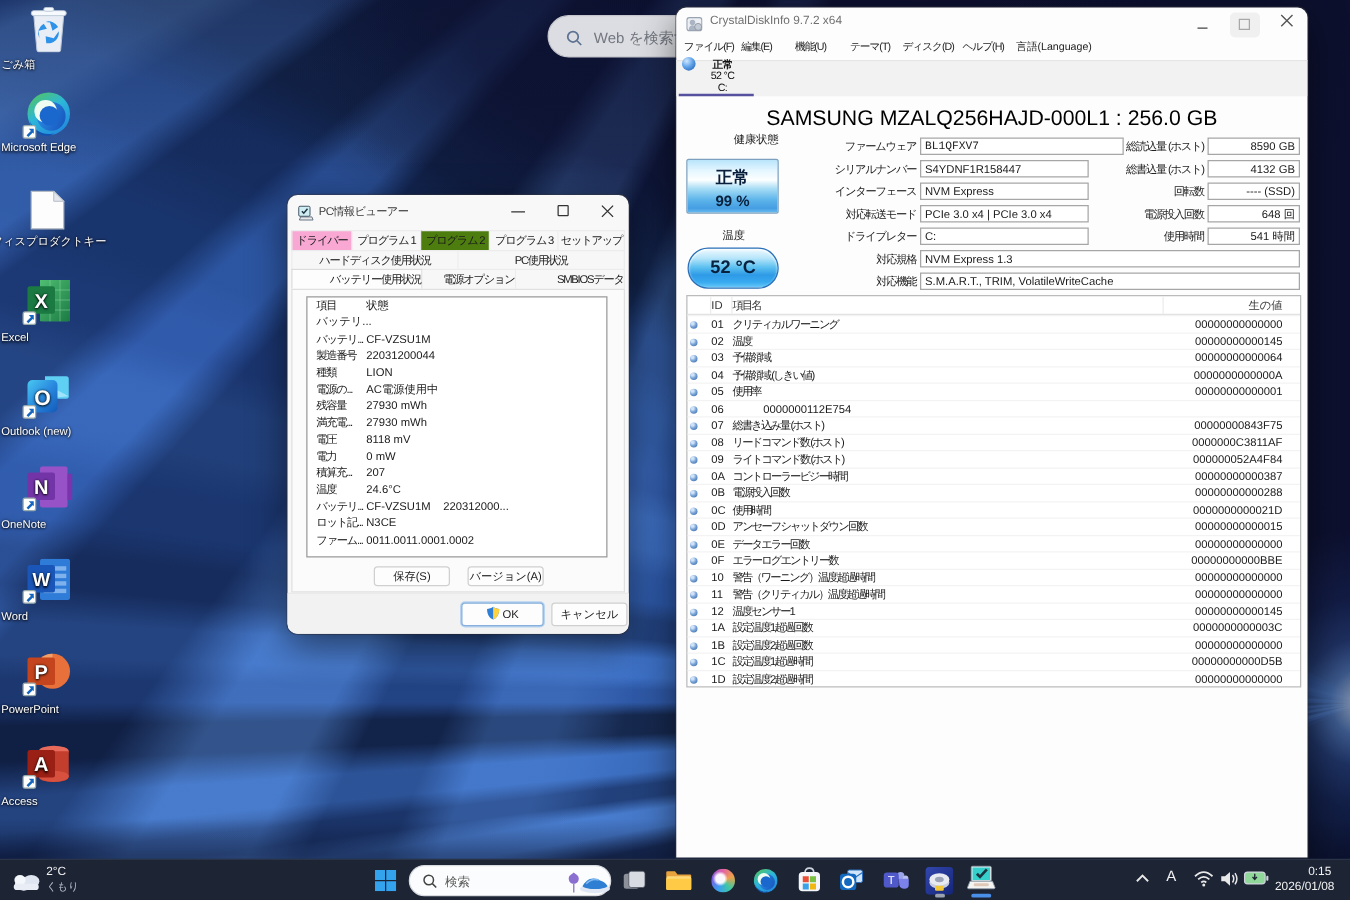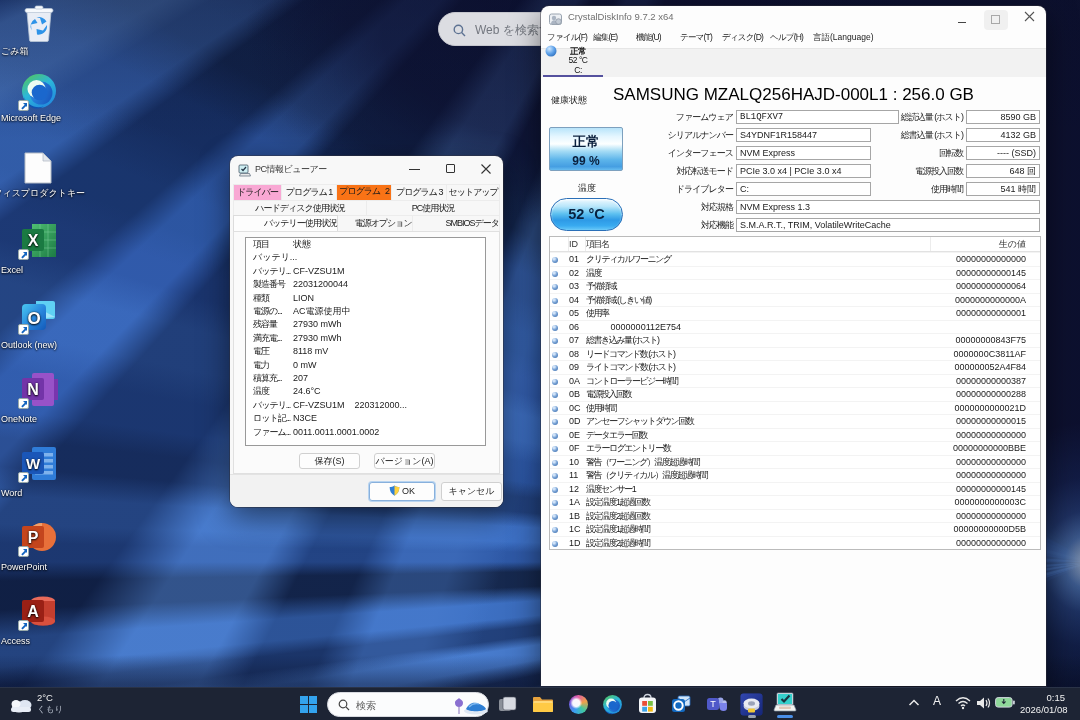--- a/index.html
+++ b/index.html
@@ -219,21 +219,21 @@
   <span class="abs cap" style="left:25px;top:7px;">PC情報ビューアー</span>
   <span class="abs" style="left:179px;top:13px;width:11px;border-top:1px solid #333;"></span>
   <span class="abs" style="left:216px;top:8px;width:9px;height:9px;border:1.2px solid #333;border-radius:1px;"></span>
   <svg class="abs" style="left:251px;top:8px" width="10" height="10" viewBox="0 0 10 10">
       <path d="M0.5 0.5 L9.5 9.5 M9.5 0.5 L0.5 9.5" stroke="#333" stroke-width="1.1"></path>
     </svg>
 
   <div class="abs" style="left:3px;top:28px;width:267px;height:16px;display:flex;text-align:center;letter-spacing:-1px;">
     <div style="flex:1;border:1px solid #ececec;border-bottom:0;line-height:15px;background:#f9a8d4;">ドライバー</div>
     <div style="flex:1.15;border:1px solid #ececec;border-bottom:0;border-left:0;line-height:15px;background:#f7f7f7;">プログラム 1</div>
-    <div style="flex:1.15;border:1px solid #ececec;border-bottom:0;border-left:0;line-height:15px;background:#f97316;font-family:Liberation Mono, monospace;">プログラム 2</div>
+    <div style="flex:1.15;border:1px solid #ececec;border-bottom:0;border-left:0;line-height:15px;background:#4d7c0f;">プログラム 2</div>
     <div style="flex:1.15;border:1px solid #ececec;border-bottom:0;border-left:0;line-height:15px;background:#f7f7f7;">プログラム 3</div>
     <div style="flex:1.1;border:1px solid #ececec;border-bottom:0;border-left:0;line-height:15px;background:#f7f7f7;">セットアップ</div>
   </div>
   <div class="abs" style="left:3px;top:44px;width:267px;height:15px;display:flex;text-align:center;letter-spacing:-1px;">
     <div style="flex:1;border:1px solid #ececec;border-bottom:0;line-height:14px;background:#f7f7f7;">ハードディスク使用状況</div>
     <div style="flex:1;border:1px solid #ececec;border-bottom:0;border-left:0;line-height:14px;background:#f7f7f7;">PC使用状況</div>
   </div>
   <div class="abs" style="left:3px;top:59px;width:267px;height:16px;display:flex;text-align:right;letter-spacing:-1px;">
     <div style="flex:1;border:1px solid #dcdcdc;border-bottom:0;line-height:15px;background:#fdfdfd;">バッテリー使用状況</div>
     <div style="flex:0.72;border:1px solid #ececec;border-bottom:0;border-left:0;line-height:15px;background:#f7f7f7;">電源オプション</div>
@@ -305,21 +305,21 @@
           <stop offset="0" stop-color="#cfe8ff"></stop>
           <stop offset="0.5" stop-color="#5da0e8"></stop>
           <stop offset="1" stop-color="#1e5fae"></stop>
         </radialGradient>
       </defs>
     </svg>
   <div class="abs" style="left:15px;top:41px;width:44px;text-align:center;line-height:9.4px;font-size:8.5px;letter-spacing:-0.5px;color:#111;"><b>正常</b><br>52 °C<br>C:</div>
 
   <div class="abs" style="left:0;top:79px;width:505px;text-align:center;font-size:17px;color:#000;">SAMSUNG MZALQ256HAJD-000L1 : 256.0 GB</div>
 
-  <div class="abs" style="left:10px;top:88px;width:72px;text-align:left;color:#222;">健康状態</div>
+  <div class="abs" style="left:10px;top:99px;width:72px;text-align:right;color:#222;">健康状態</div>
   <div class="abs" style="left:8px;top:121px;width:74px;height:44px;border:1px solid #7da0be;border-radius:2px;background:linear-gradient(180deg,#b8e4fa 0,#e4f6ff 20%,#fdffff 38%,#a5dcf5 55%,#5cb4ea 76%,#459ee2 92%,#66bcf0 100%);text-align:center;color:#0a1f3c;">
     <div style="font-size:13.5px;font-weight:bold;margin-top:5px;">正常</div>
     <div style="font-size:12px;font-weight:bold;margin-top:3px;">99 %</div>
   </div>
   <div class="abs" style="left:10px;top:176px;width:72px;text-align:center;color:#222;">温度</div>
   <div class="abs" style="left:9px;top:192px;width:73px;height:33px;border-radius:17px;border:1px solid #2a6fb8;background:linear-gradient(180deg,#eef9ff 0,#b8e6fa 24%,#5cc0f0 48%,#2e9ae6 68%,#38aaf0 86%,#66c8f8 100%);box-shadow:inset 0 1px 2px rgba(255,255,255,.9);text-align:center;color:#08213f;">
     <div style="font-size:14.5px;font-weight:bold;margin-top:7px;">52 °C</div>
   </div>
 
   <div class="fldlab" style="left:92px;top:105px;width:100px;">ファームウェア</div>

